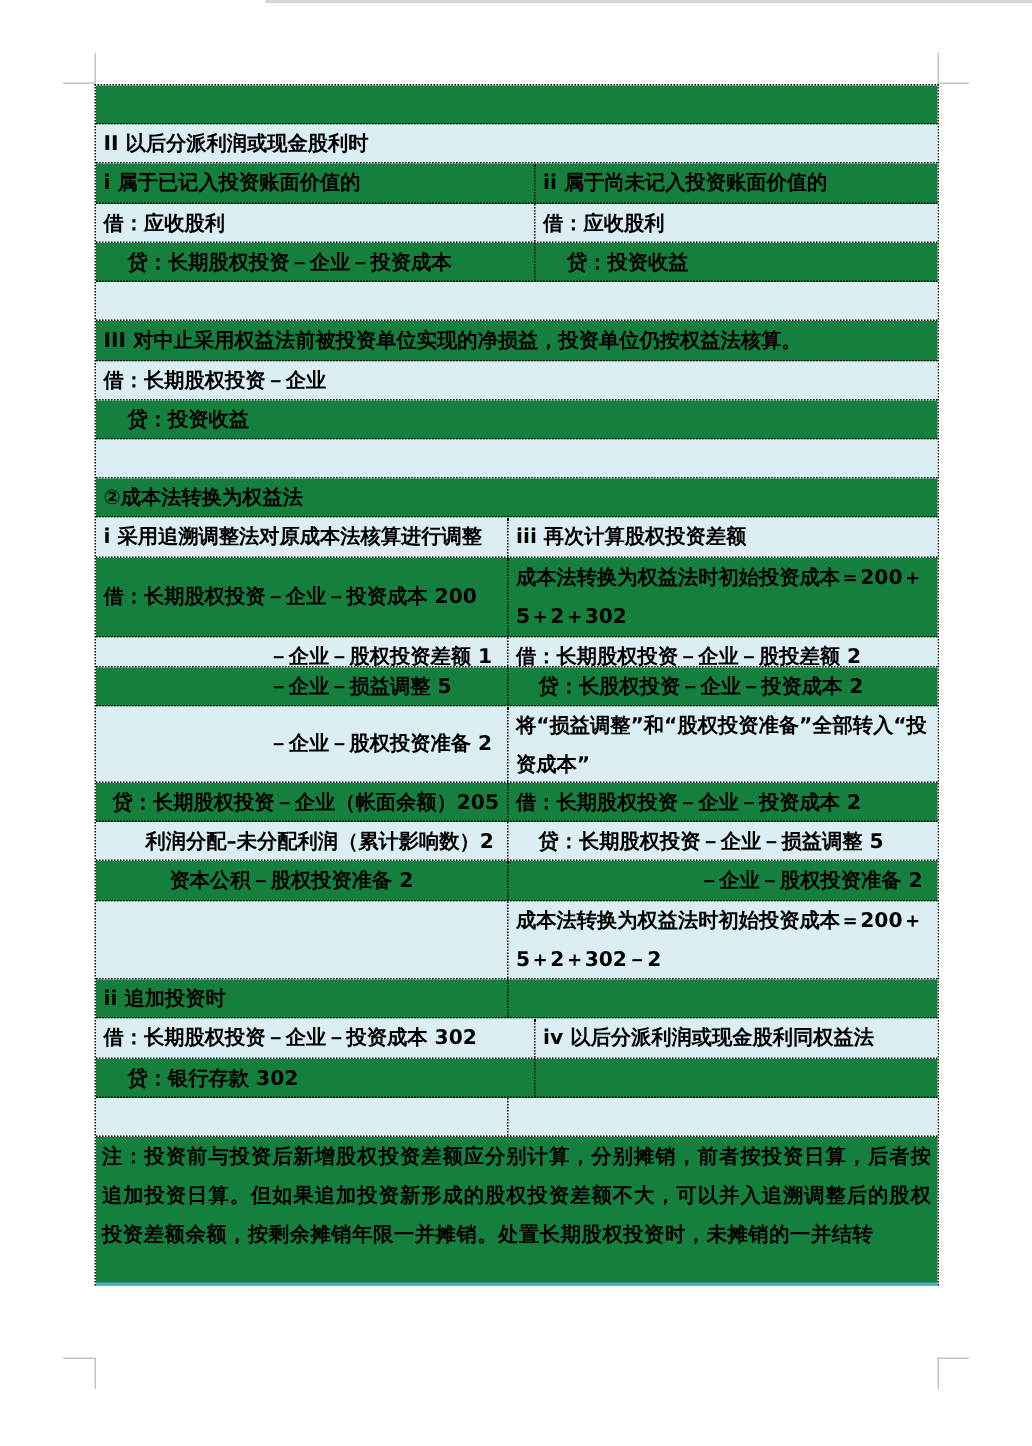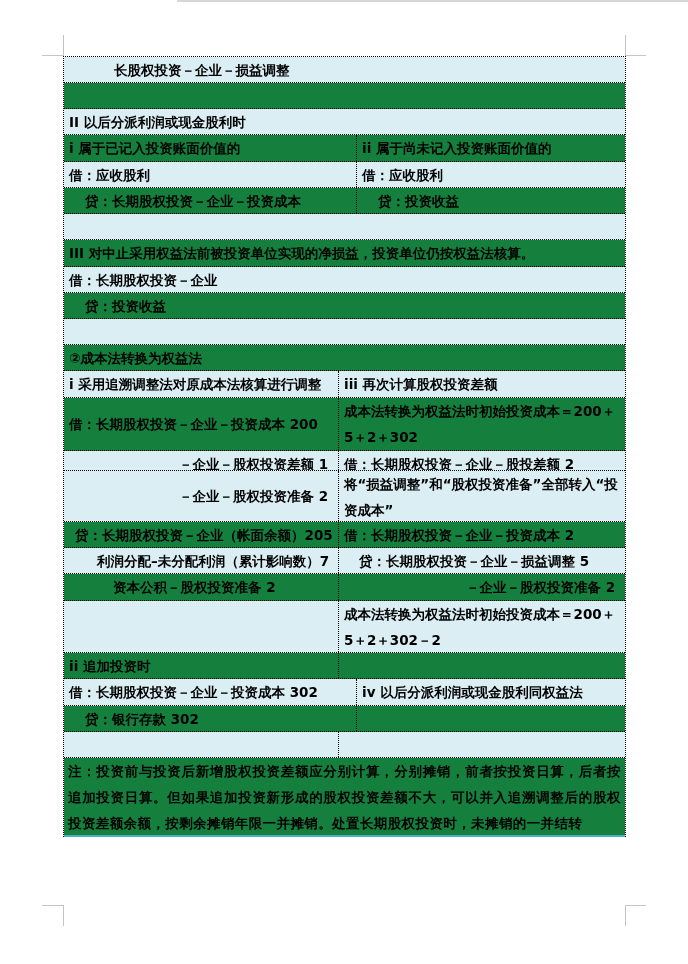--- a/index.html
+++ b/index.html
@@ -33,23 +33,20 @@
 <div class="mark" style="left:42px;top:55px;width:21px;height:1px;"></div>
 <div class="mark" style="left:625px;top:35px;width:1px;height:21px;"></div>
 <div class="mark" style="left:625px;top:55px;width:21px;height:1px;"></div>
 <div class="mark" style="left:42px;top:905px;width:21px;height:1px;"></div>
 <div class="mark" style="left:63px;top:905px;width:1px;height:21px;"></div>
 <div class="mark" style="left:625px;top:905px;width:21px;height:1px;"></div>
 <div class="mark" style="left:625px;top:905px;width:1px;height:21px;"></div>
 
 <div class="tbl">
 
-  <div class="row blue" style="height:26px">
-    <div class="cell full" style="padding-left:50px">长股权投资－企业－损益调整</div>
-  </div>
   <div class="row white" style="height:26px">
     <div class="cell full"></div>
   </div>
   <div class="row blue" style="height:26px">
     <div class="cell full">II 以后分派利润或现金股利时</div>
   </div>
   <div class="row white" style="height:27px">
     <div class="cell c356l">i 属于已记入投资账面价值的</div>
     <div class="cell c356r">ii 属于尚未记入投资账面价值的</div>
   </div>
@@ -84,30 +81,34 @@
     <div class="cell c338r">iii 再次计算股权投资差额</div>
   </div>
   <div class="row white" style="height:53px">
     <div class="cell c338l mid">借：长期股权投资－企业－投资成本 200</div>
     <div class="cell c338r wrap">成本法转换为权益法时初始投资成本＝200＋5＋2＋302</div>
   </div>
   <div class="row blue" style="height:20px">
     <div class="cell c338l" style="padding-left:115px">－企业－股权投资差额 1</div>
     <div class="cell c338r">借：长期股权投资－企业－股投差额 2</div>
   </div>
+  <div class="row white" style="height:26px">
+    <div class="cell c338l" style="padding-left:115px">－企业－损益调整 5</div>
+    <div class="cell c338r" style="padding-left:20px">贷：长股权投资－企业－投资成本 2</div>
+  </div>
   <div class="row blue" style="height:51px">
     <div class="cell c338l mid" style="padding-left:115px">－企业－股权投资准备 2</div>
     <div class="cell c338r wrap">将“损益调整”和“股权投资准备”全部转入“投资成本”</div>
   </div>
   <div class="row white" style="height:26px">
     <div class="cell c338l" style="padding-left:11px">贷：长期股权投资－企业（帐面余额）205</div>
     <div class="cell c338r">借：长期股权投资－企业－投资成本 2</div>
   </div>
   <div class="row blue" style="height:26px">
-    <div class="cell c338l" style="padding-left:33px">利润分配–未分配利润（累计影响数）7</div>
+    <div class="cell c338l" style="padding-left:33px">利润分配–未分配利润（累计影响数）2</div>
     <div class="cell c338r" style="padding-left:20px">贷：长期股权投资－企业－损益调整 5</div>
   </div>
   <div class="row white" style="height:27px">
     <div class="cell c338l" style="padding-left:49px">资本公积－股权投资准备 2</div>
     <div class="cell c338r" style="padding-left:127px">－企业－股权投资准备 2</div>
   </div>
   <div class="row blue" style="height:52px">
     <div class="cell c338l"></div>
     <div class="cell c338r wrap">成本法转换为权益法时初始投资成本＝200＋5＋2＋302－2</div>
   </div>
@@ -120,17 +121,17 @@
     <div class="cell c356r">iv 以后分派利润或现金股利同权益法</div>
   </div>
   <div class="row white" style="height:26px">
     <div class="cell c356l" style="padding-left:21px">贷：银行存款 302</div>
     <div class="cell c356r"></div>
   </div>
   <div class="row blue" style="height:26px">
     <div class="cell c338l"></div>
     <div class="cell c338r"></div>
   </div>
-  <div class="row white last" style="height:79px">
+  <div class="row white last" style="height:99px">
     <div class="cell full note">注：投资前与投资后新增股权投资差额应分别计算，分别摊销，前者按投资日算，后者按追加投资日算。但如果追加投资新形成的股权投资差额不大，可以并入追溯调整后的股权投资差额余额，按剩余摊销年限一并摊销。处置长期股权投资时，未摊销的一并结转</div>
   </div>
 
 </div>
 
 </body></html>

